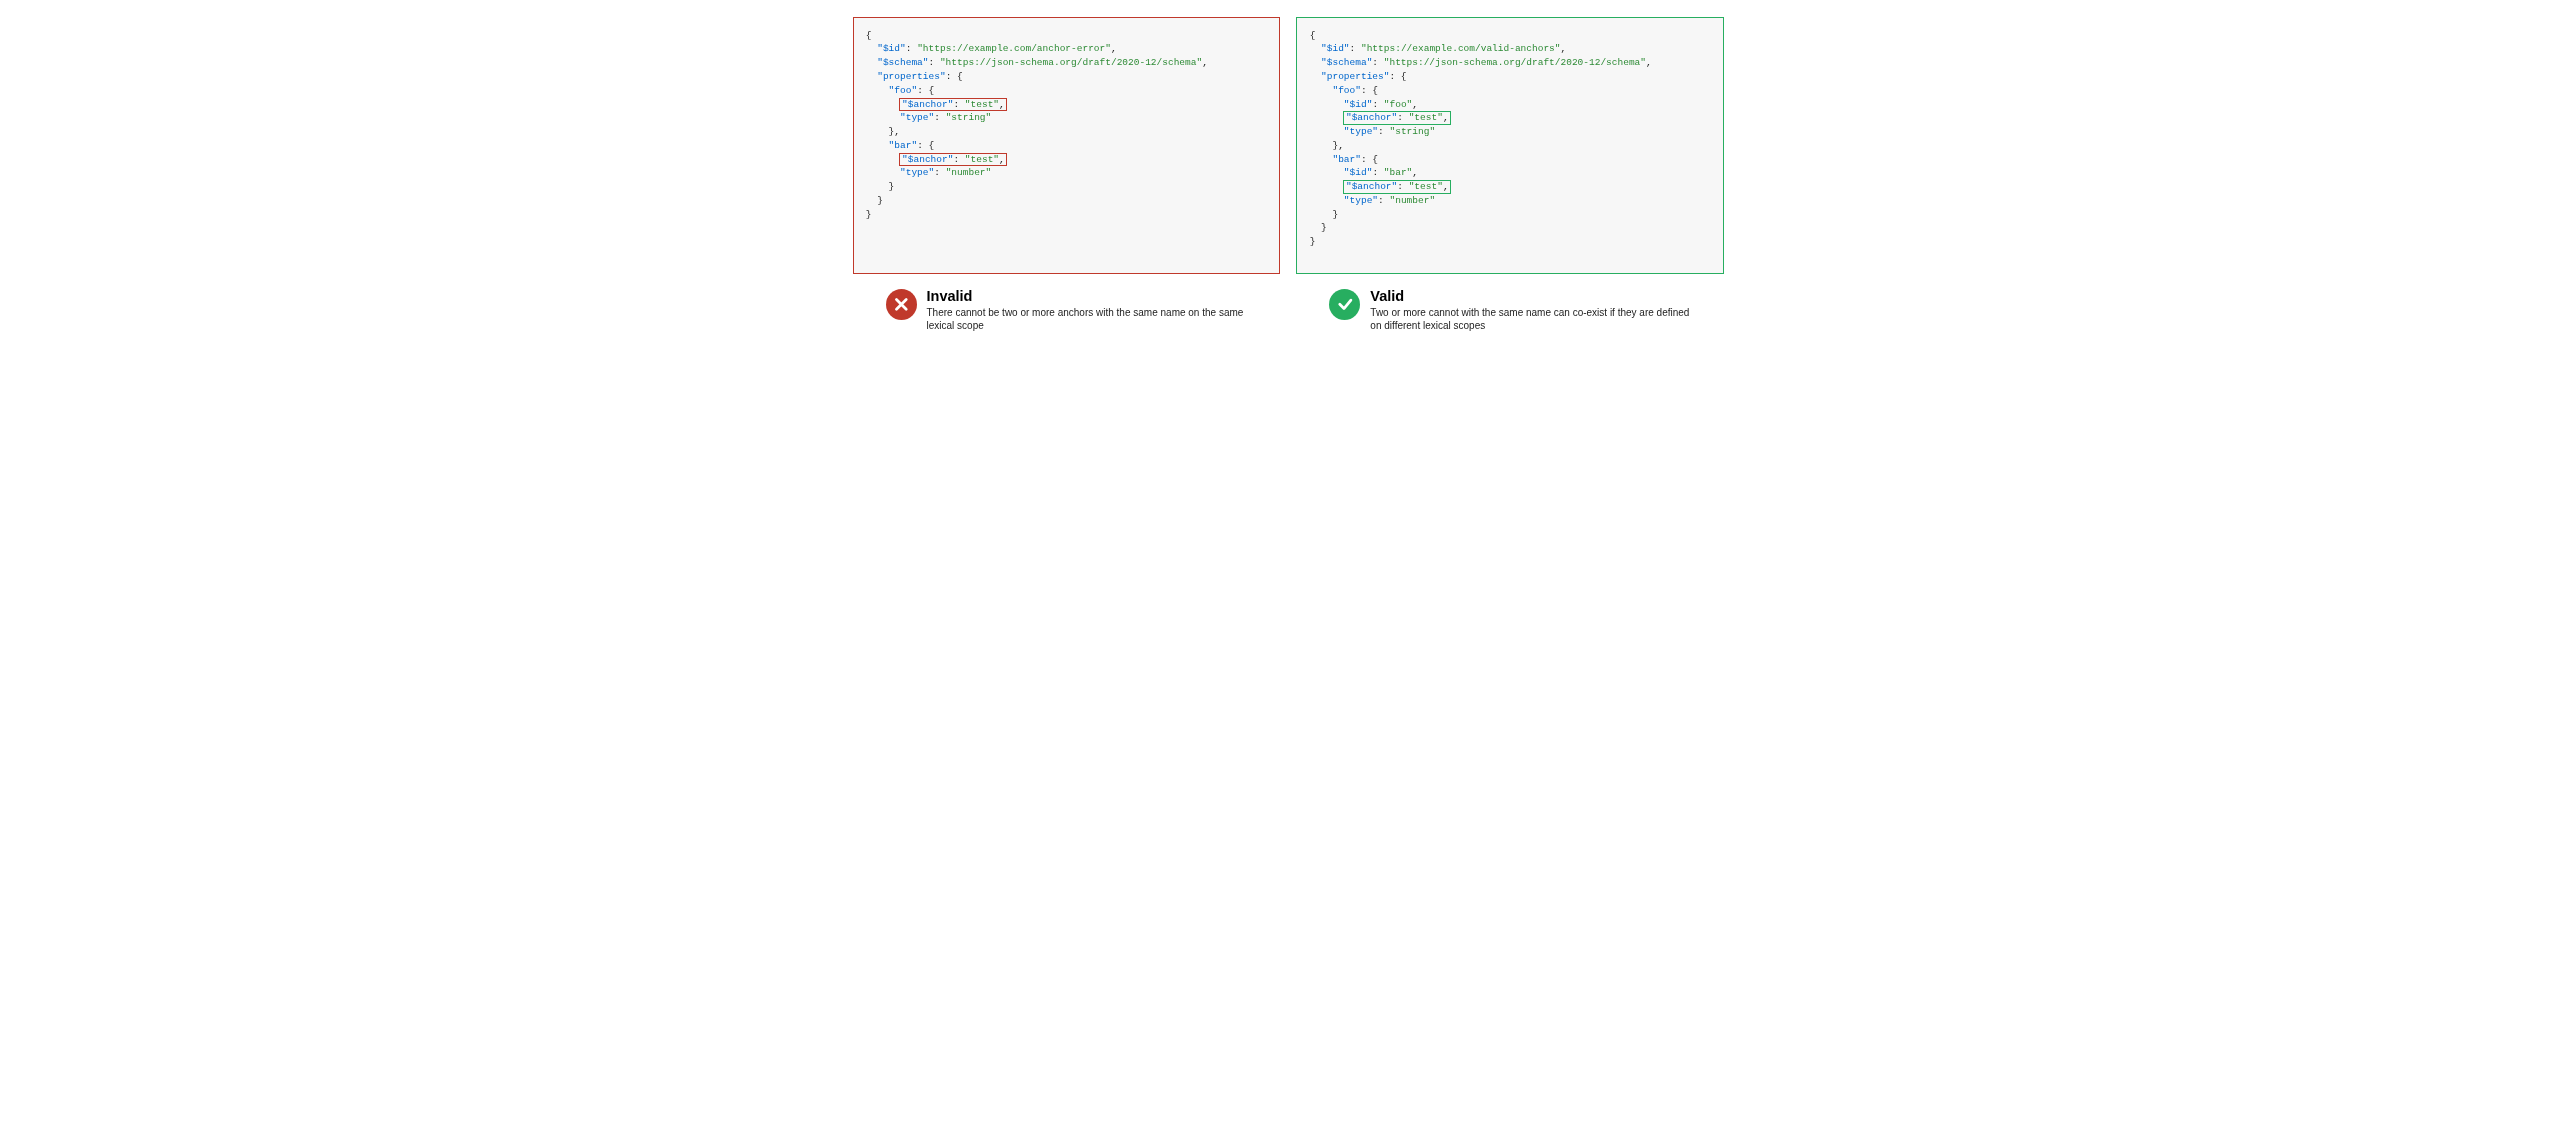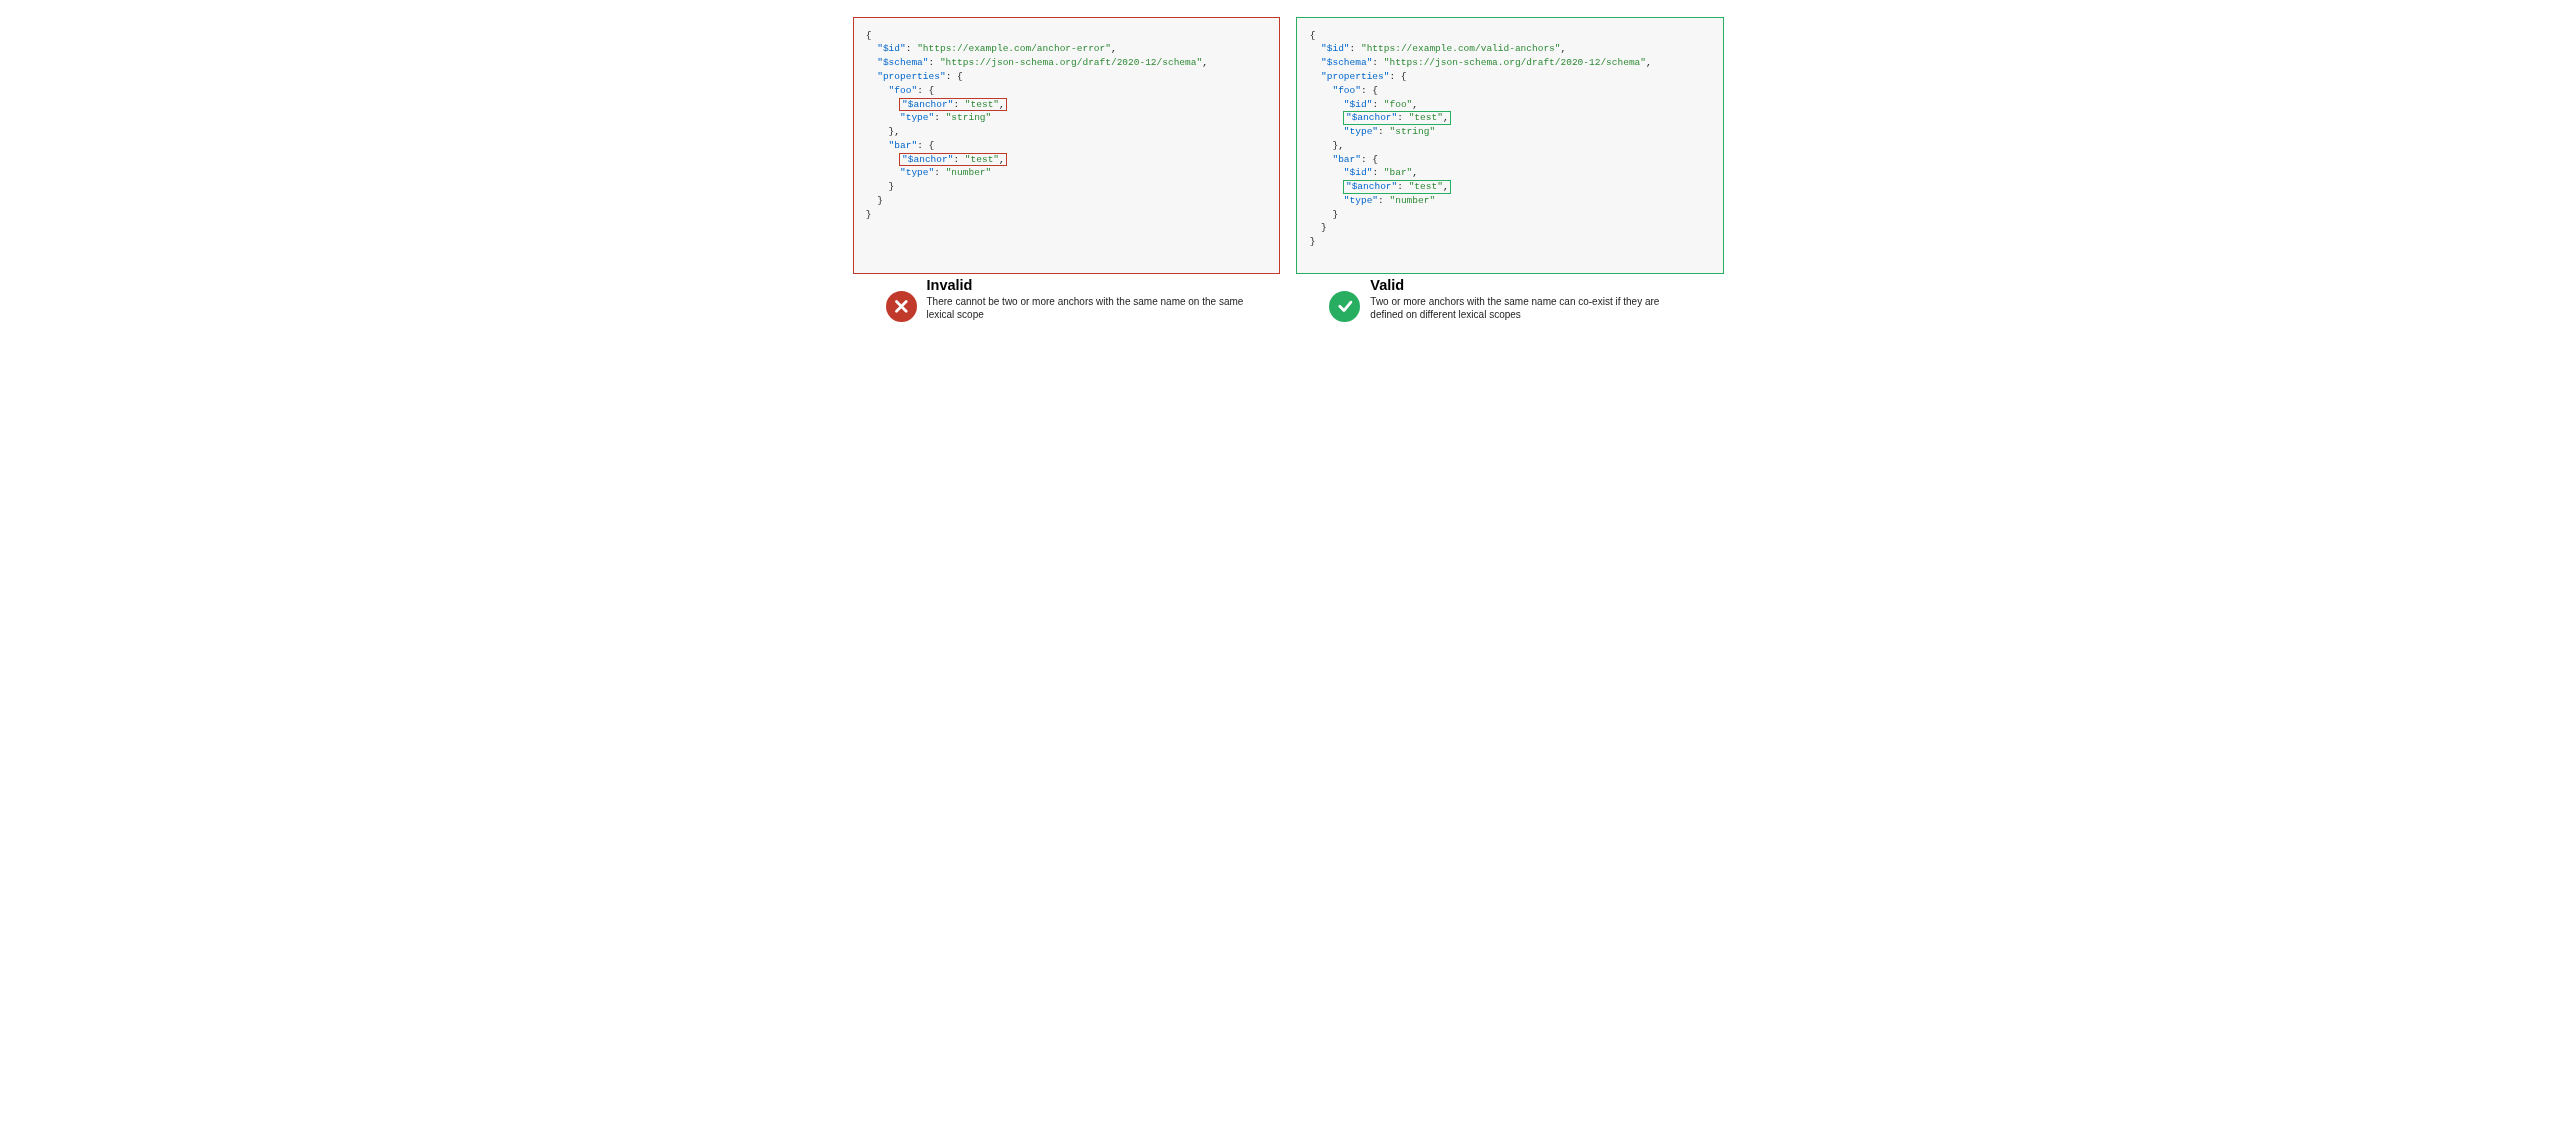--- a/index.html
+++ b/index.html
@@ -27,23 +27,23 @@
     min-height: 257px;
     font-family: "SFMono-Regular", Consolas, "Liberation Mono", Menlo, monospace;
     font-size: 9.5px;
     line-height: 1.45;
     white-space: pre;
   }
   .invalid-box { border-color: #c0392b; }
   .valid-box  { border-color: #27ae60; }
   .caption {
     display: flex;
-    align-items: flex-end;
+    align-items: flex-start;
     gap: 10px;
-    margin-top: 3px;
+    margin-top: 14px;
     padding: 0 33px;
   }
   .badge {
     width: 31px; height: 31px;
     border-radius: 50%;
     flex: 0 0 31px;
     display: flex;
     align-items: center;
     justify-content: center;
     margin-top: 1.1px;
@@ -123,19 +123,19 @@
 <span class="p">}</span></div>
 
     <div class="caption">
       <div class="badge badge-green">
         <svg viewBox="0 0 24 24">
             <path d="M4 12 L10 18 L20 6"></path>
           </svg>
       </div>
       <div class="caption-text">
         <h3>Valid</h3>
-        <p>Two or more anchors with the same name can co-exist if they are defined on different lexical scopes</p>
+        <p>Two or more cannot with the same name can co-exist if they are defined on different lexical scopes</p>
       </div>
     </div>
   </div>
 
 </div>
 
 
 </body></html>

